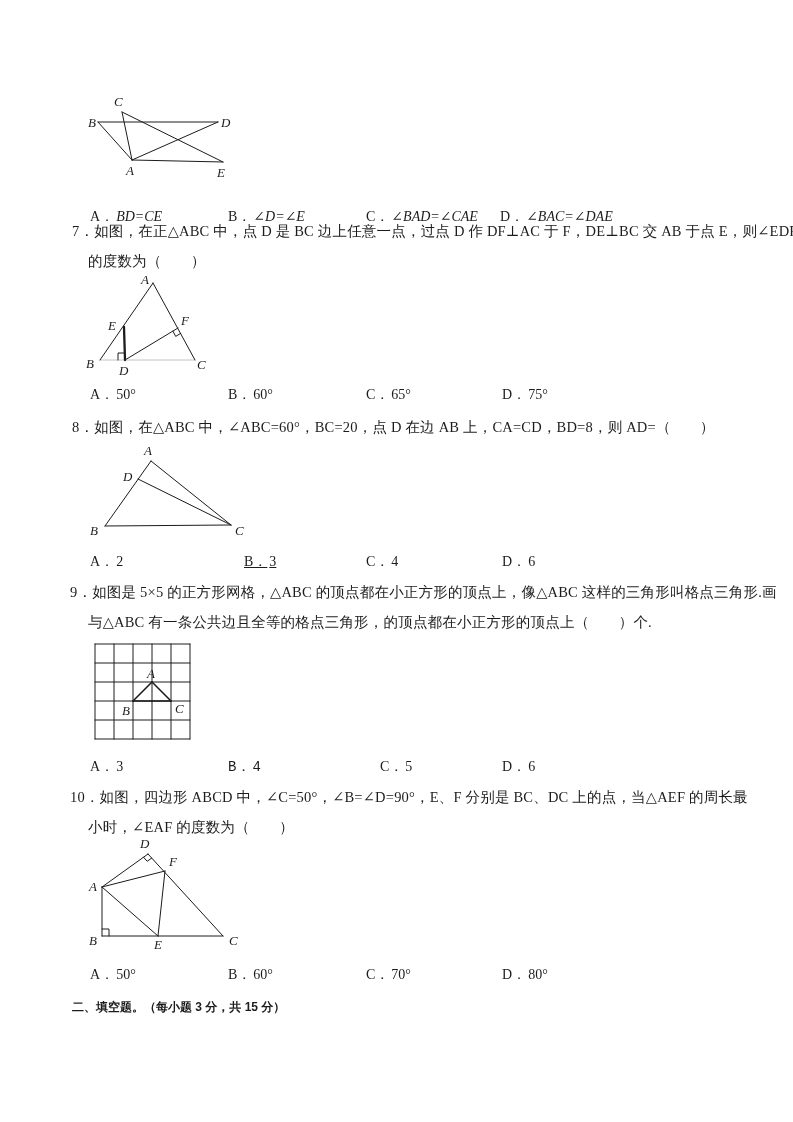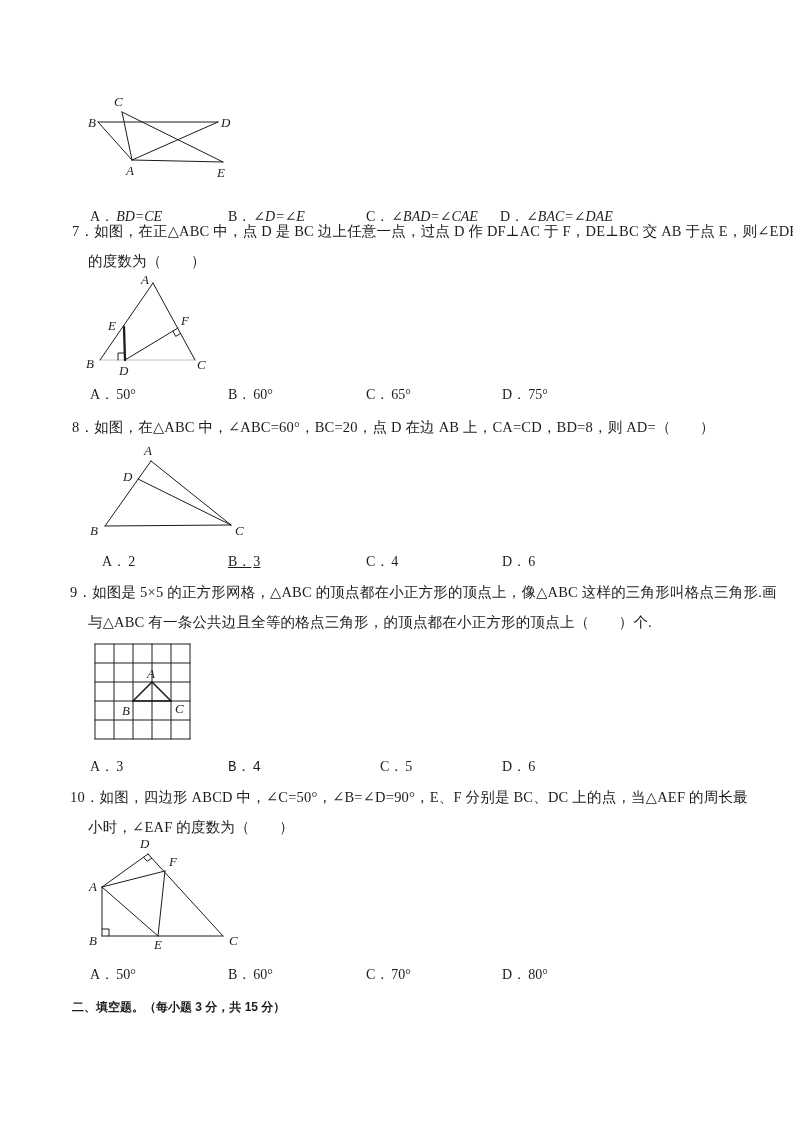--- a/index.html
+++ b/index.html
@@ -117,22 +117,22 @@
       <line x1="63" y1="18" x2="143" y2="82"></line>
       <line x1="50" y1="36" x2="143" y2="82"></line>
     </g>
     <text class="vlabel" x="56" y="12">A</text>
     <text class="vlabel" x="35" y="38">D</text>
     <text class="vlabel" x="2" y="92">B</text>
     <text class="vlabel" x="147" y="92">C</text>
   </svg>
 
   <div class="opt-row" style="top:553px;">
-    <span class="opt" style="left:102px;"><span class="key">A．</span><span class="val plain">2</span></span>
-    <span class="opt" style="left:228px;text-decoration:underline;"><span class="key">B．</span><span class="val plain">3</span></span>
+    <span class="opt" style="left:90px;"><span class="key">A．</span><span class="val plain">2</span></span>
+    <span class="opt" style="left:244px;text-decoration:underline;"><span class="key">B．</span><span class="val plain">3</span></span>
     <span class="opt" style="left:366px;"><span class="key">C．</span><span class="val plain">4</span></span>
     <span class="opt" style="left:502px;"><span class="key">D．</span><span class="val plain">6</span></span>
   </div>
 
   <div class="qtext" style="left:70px; top:583px;">9．如图是 5×5 的正方形网格，△ABC 的顶点都在小正方形的顶点上，像△ABC 这样的三角形叫格点三角形.画</div>
   <div class="qtext" style="left:88px; top:613px;">与△ABC 有一条公共边且全等的格点三角形，的顶点都在小正方形的顶点上（　　）个.</div>
 
   <svg class="fig" style="left:92px; top:641px;" width="105" height="102" viewBox="0 0 105 102">
     <g>
       <line x1="3" y1="3" x2="3" y2="98"></line>

